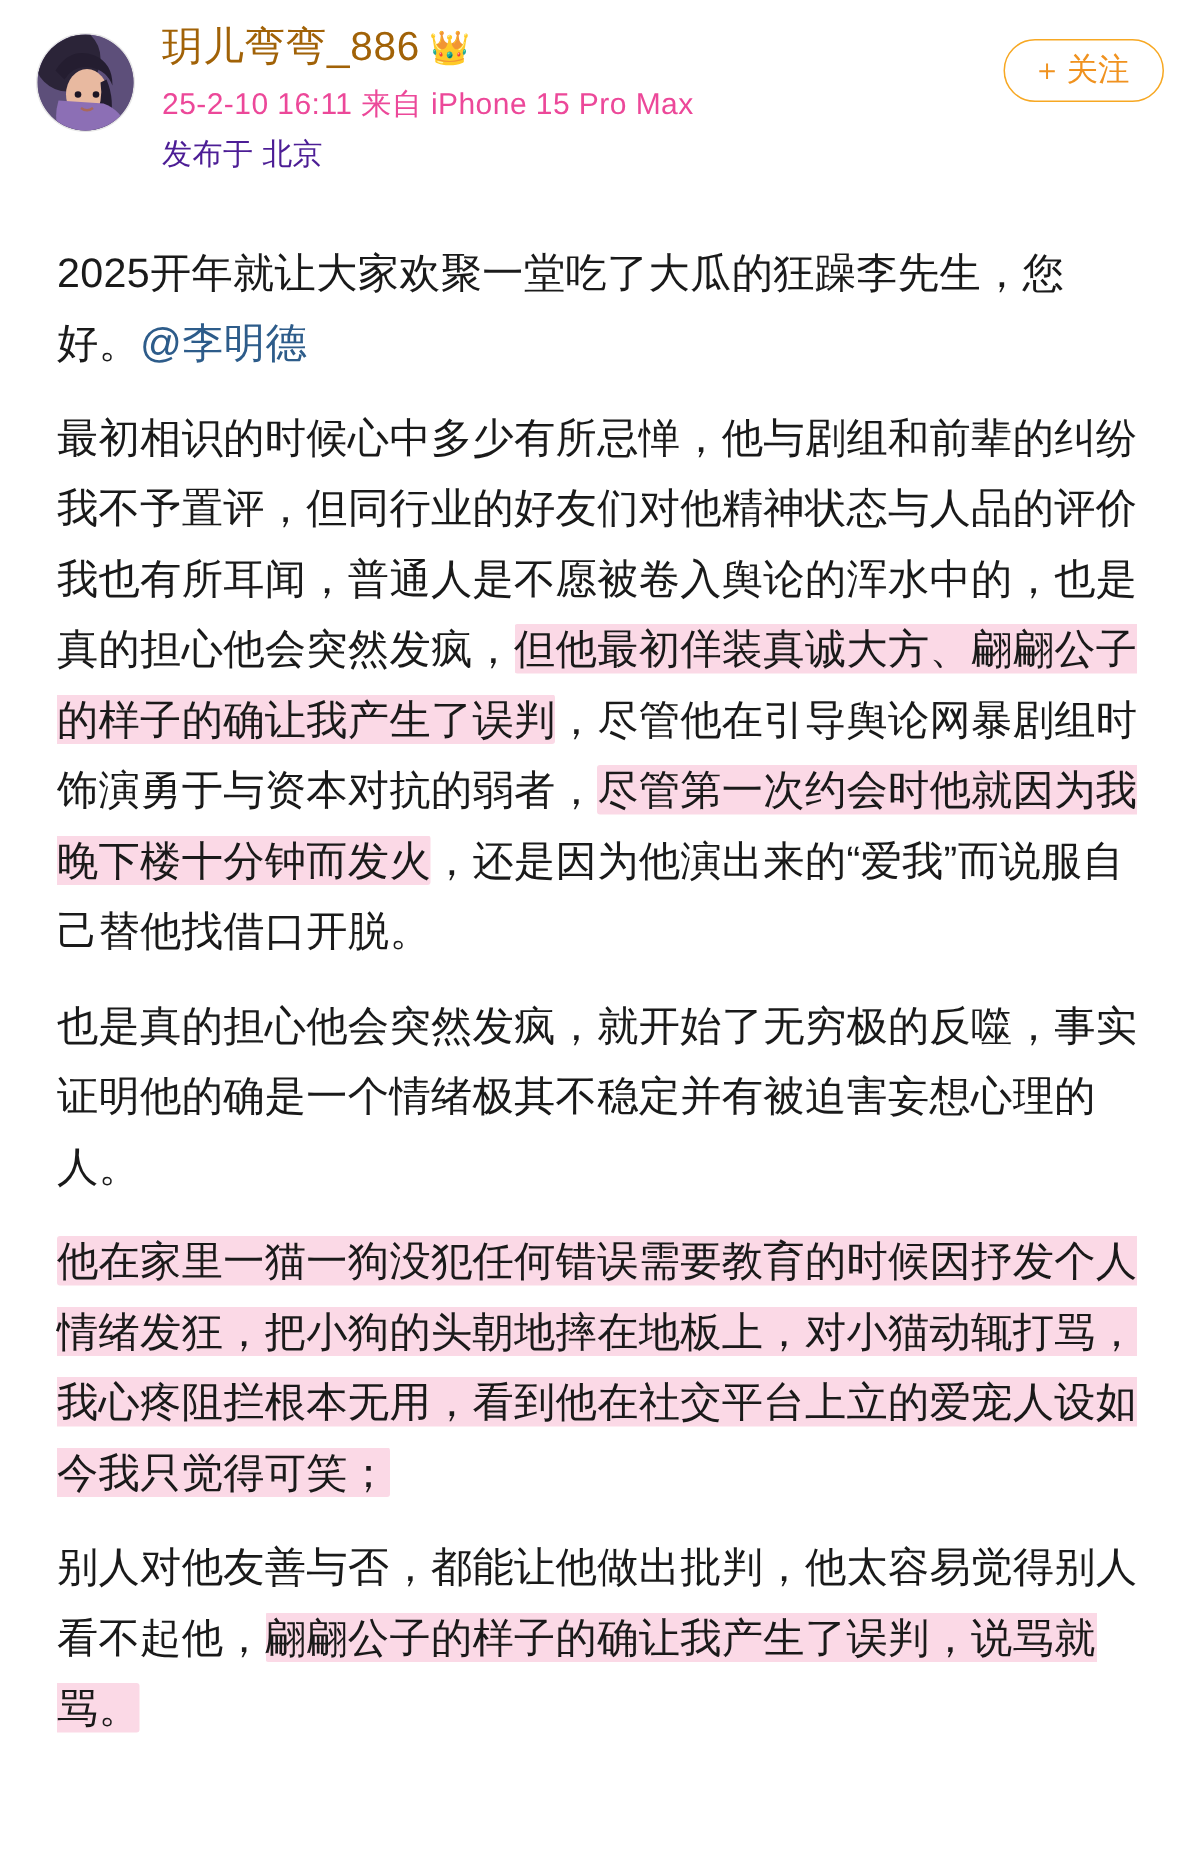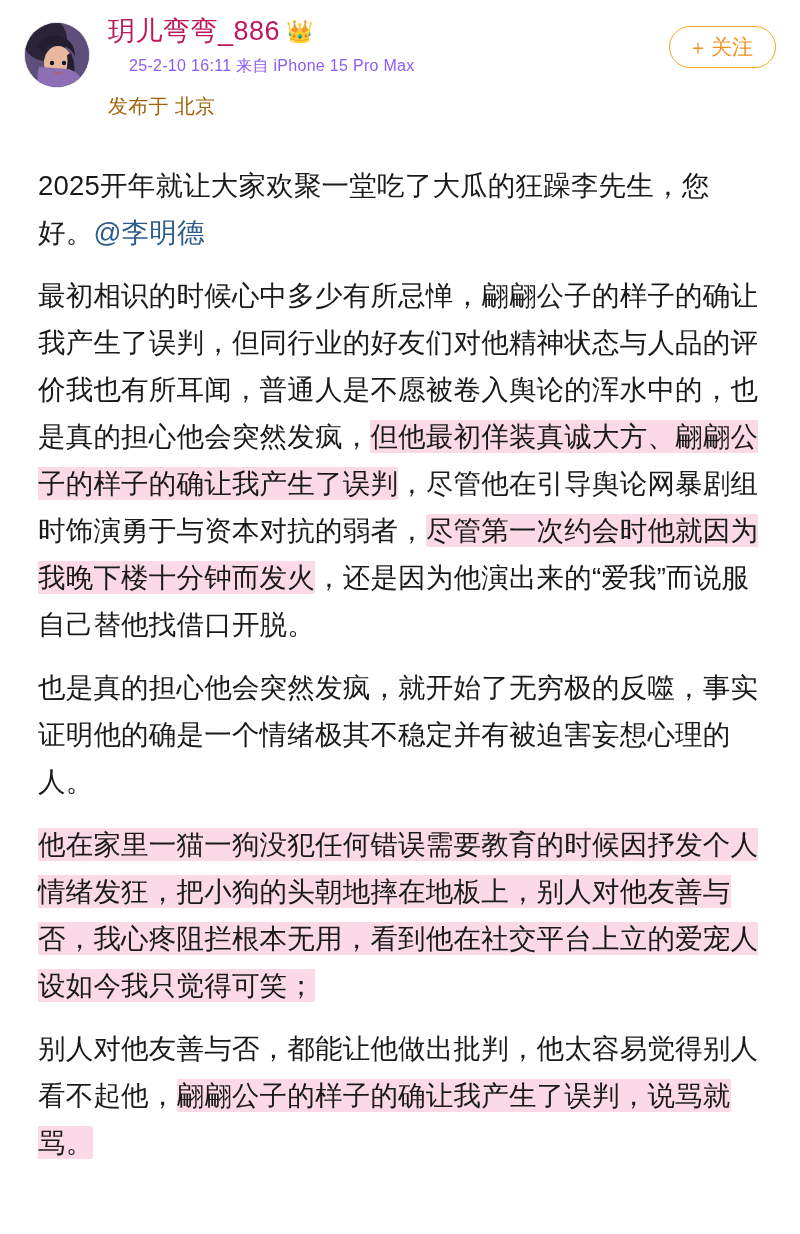--- a/index.html
+++ b/index.html
@@ -47,39 +47,38 @@
     min-width: 0;
   }
   .name-row {
     display: flex;
     align-items: center;
     gap: 6px;
     line-height: 1;
   }
   .uname {
     font-size: 27px;
-    color: #be185d;
+    color: #a16207;
     font-weight: 400;
     letter-spacing: .5px;
   }
   .crown {
     font-size: 22px;
     line-height: 1;
   }
   .meta1 {
     margin-top: 11px;
-    font-size: 16px;
-    color: #8b5cf6;
+    font-size: 20px;
+    color: #ec4899;
     letter-spacing: .3px;
-    margin-left: 21px;
   }
   .meta2 {
-    margin-top: 16px;
+    margin-top: 6px;
     font-size: 20px;
-    color: #a16207;
+    color: #4c1d95;
     letter-spacing: .3px;
   }
   .follow-wrap {
     flex: 0 0 auto;
     padding-top: 8px;
   }
   .follow-btn {
     border: 1px solid #f7a823;
     color: #f0921f;
     background: #ffffff;
@@ -148,19 +147,19 @@
       <button class="follow-btn">
         <span class="plus">＋</span>
         <span>关注</span>
       </button>
     </div>
 
   </div>
 
   <div class="post-body" id="post-body">
       <p><span>2025开年就让大家欢聚一堂吃了大瓜的狂躁李先生，您好。</span><span class="mention">@李明德</span></p>
-      <p><span>最初相识的时候心中多少有所忌惮，翩翩公子的样子的确让我产生了误判，但同行业的好友们对他精神状态与人品的评价我也有所耳闻，普通人是不愿被卷入舆论的浑水中的，也是真的担心他会突然发疯，</span><span class="hl">但他最初佯装真诚大方、翩翩公子的样子的确让我产生了误判</span><span>，尽管他在引导舆论网暴剧组时饰演勇于与资本对抗的弱者，</span><span class="hl">尽管第一次约会时他就因为我晚下楼十分钟而发火</span><span>，还是因为他演出来的“爱我”而说服自己替他找借口开脱。</span></p>
+      <p><span>最初相识的时候心中多少有所忌惮，他与剧组和前辈的纠纷我不予置评，但同行业的好友们对他精神状态与人品的评价我也有所耳闻，普通人是不愿被卷入舆论的浑水中的，也是真的担心他会突然发疯，</span><span class="hl">但他最初佯装真诚大方、翩翩公子的样子的确让我产生了误判</span><span>，尽管他在引导舆论网暴剧组时饰演勇于与资本对抗的弱者，</span><span class="hl">尽管第一次约会时他就因为我晚下楼十分钟而发火</span><span>，还是因为他演出来的“爱我”而说服自己替他找借口开脱。</span></p>
       <p><span>也是真的担心他会突然发疯，就开始了无穷极的反噬，事实证明他的确是一个情绪极其不稳定并有被迫害妄想心理的人。</span></p>
-      <p><span class="hl">他在家里一猫一狗没犯任何错误需要教育的时候因抒发个人情绪发狂，把小狗的头朝地摔在地板上，别人对他友善与否，我心疼阻拦根本无用，看到他在社交平台上立的爱宠人设如今我只觉得可笑；</span></p>
+      <p><span class="hl">他在家里一猫一狗没犯任何错误需要教育的时候因抒发个人情绪发狂，把小狗的头朝地摔在地板上，对小猫动辄打骂，我心疼阻拦根本无用，看到他在社交平台上立的爱宠人设如今我只觉得可笑；</span></p>
       <p><span>别人对他友善与否，都能让他做出批判，他太容易觉得别人看不起他，</span><span class="hl">翩翩公子的样子的确让我产生了误判，说骂就骂。</span></p>
     </div>
 
 </div>
 
 </body></html>

